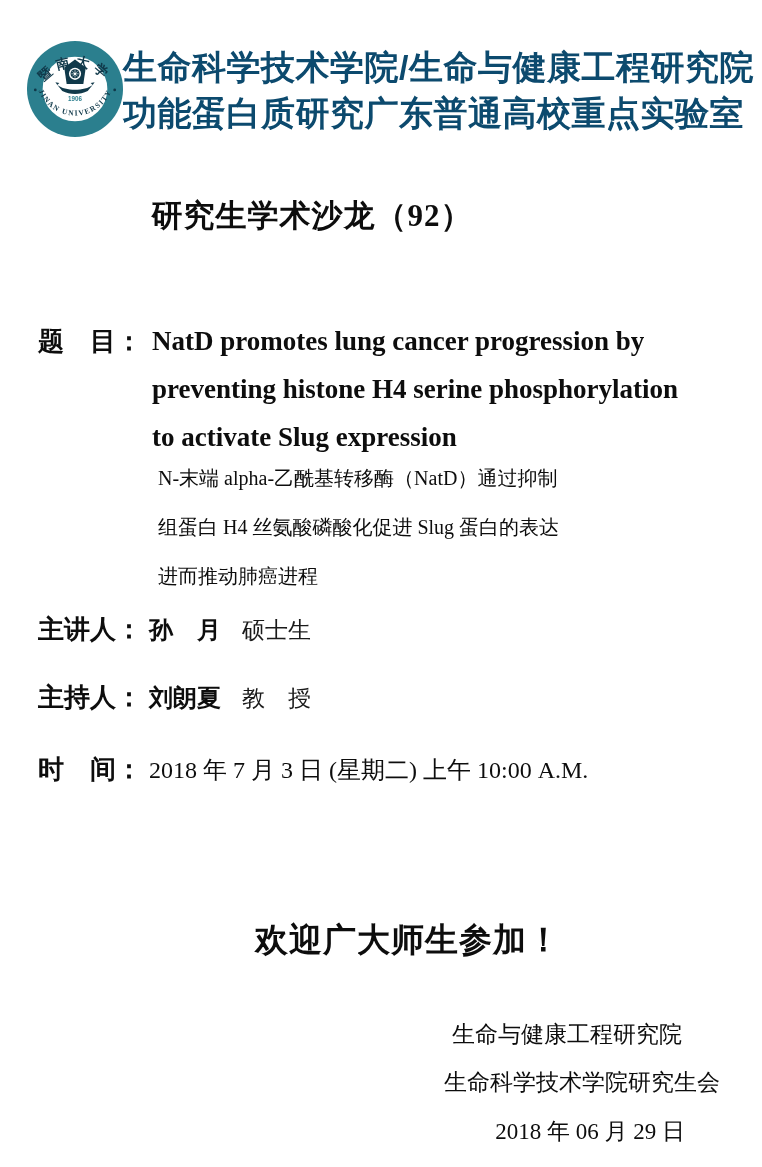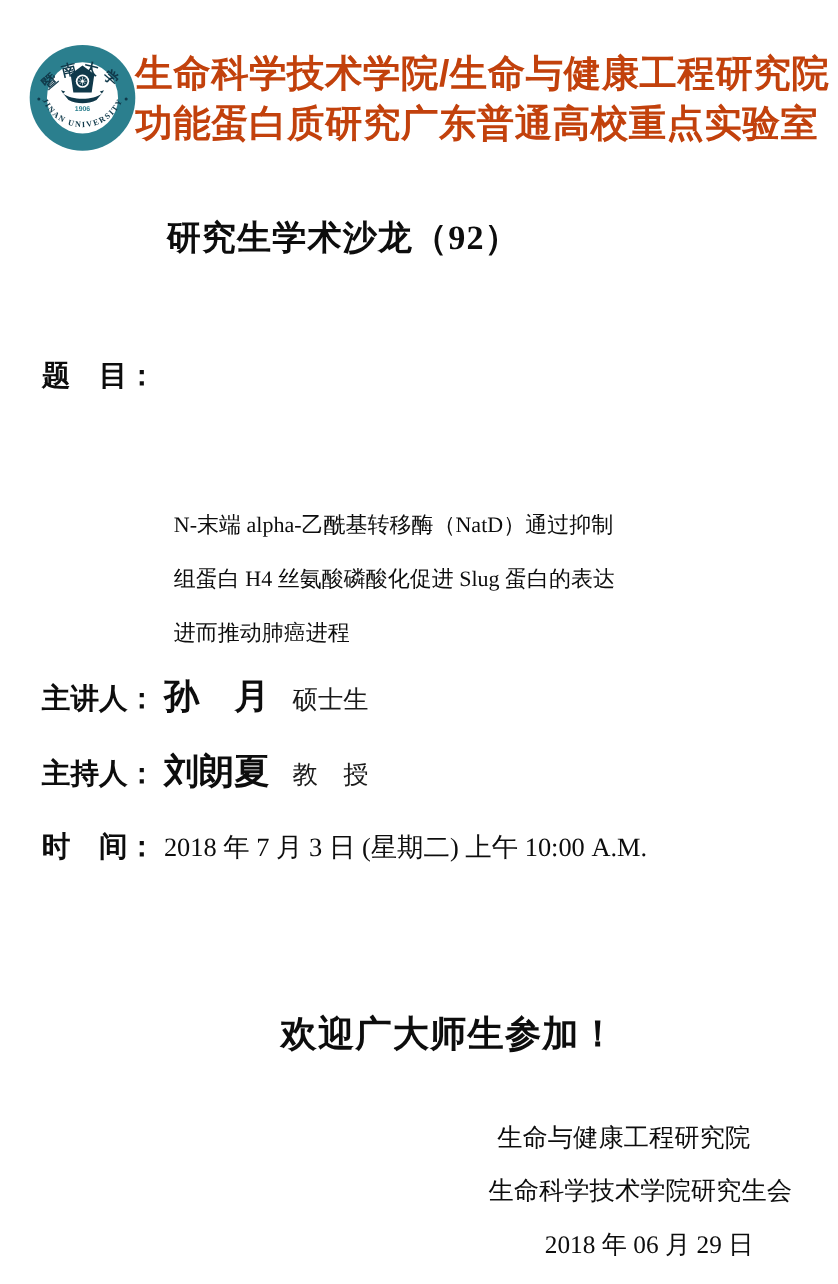--- a/index.html
+++ b/index.html
@@ -11,21 +11,21 @@
     font-family:"Liberation Serif","DejaVu Serif",serif;
     color:#0d0d0d;
   }
   .ml{white-space:pre-line;}
 
   
   .logo{position:absolute;left:26px;top:38px;}
   .head-line{
     position:absolute;left:123px;width:630px;
     font-family:"Liberation Sans","DejaVu Sans",sans-serif;
-    font-weight:900;font-size:34px;line-height:46px;color:#c2410c;
+    font-weight:900;font-size:34px;line-height:46px;color:#0c4a6e;
     letter-spacing:0.5px;white-space:nowrap;
   }
   .head-line.l1{top:44px;}
   .head-line.l2{top:90px;}
 
   
   .page-title{
     position:absolute;left:0;top:196px;width:624px;
     text-align:center;font-weight:bold;font-size:31px;line-height:40px;
     letter-spacing:1px;
@@ -46,21 +46,21 @@
     font-size:20px;line-height:49px;
   }
   .row{position:absolute;left:38px;white-space:nowrap;}
   .row .lbl{
     font-family:"Liberation Sans","DejaVu Sans",sans-serif;
     font-weight:bold;font-size:26px;line-height:35px;
     display:inline-block;width:107px;
   }
   .row .name{
     font-family:"Liberation Sans","DejaVu Sans",sans-serif;
-    font-weight:bold;font-size:32px;vertical-align:baseline;
+    font-weight:bold;font-size:24px;vertical-align:baseline;
   }
   .row .role{font-size:23px;margin-left:17px;color:#1a1a1a;text-align:center;}
   .row .val{font-size:24px;vertical-align:baseline;margin-top:40px;}
 
   .welcome{
     position:absolute;left:0;top:918px;width:762px;text-align:center;
     font-family:"Liberation Sans","DejaVu Sans",sans-serif;
     font-weight:900;font-size:33px;line-height:44px;letter-spacing:1px;padding-left:27px;
   }
 
@@ -110,20 +110,23 @@
       <text x="50" y="62.5" text-anchor="middle" font-family="'Liberation Sans','DejaVu Sans',sans-serif" font-size="6.4" font-weight="bold" fill="#2b7f8e">1906</text>
     </svg>
 
     <div class="head-line l1">生命科学技术学院/生命与健康工程研究院</div>
     <div class="head-line l2">功能蛋白质研究广东普通高校重点实验室</div>
   </div>
 
   <div class="page-title">研究生学术沙龙（92）</div>
 
   <div class="label" style="top:324px">题　目：</div>
+  <div class="eng-title ml">NatD promotes lung cancer progression by
+preventing histone H4 serine phosphorylation
+to activate Slug expression</div>
   <div class="cn-title ml">N-末端 alpha-乙酰基转移酶（NatD）通过抑制
 组蛋白 H4 丝氨酸磷酸化促进 Slug 蛋白的表达
 进而推动肺癌进程</div>
 
   <div class="row" style="top:612px">
     <span class="lbl">主讲人：</span>
     <span class="name">孙　月</span>
     <span class="role">硕士生</span>
   </div>
 

